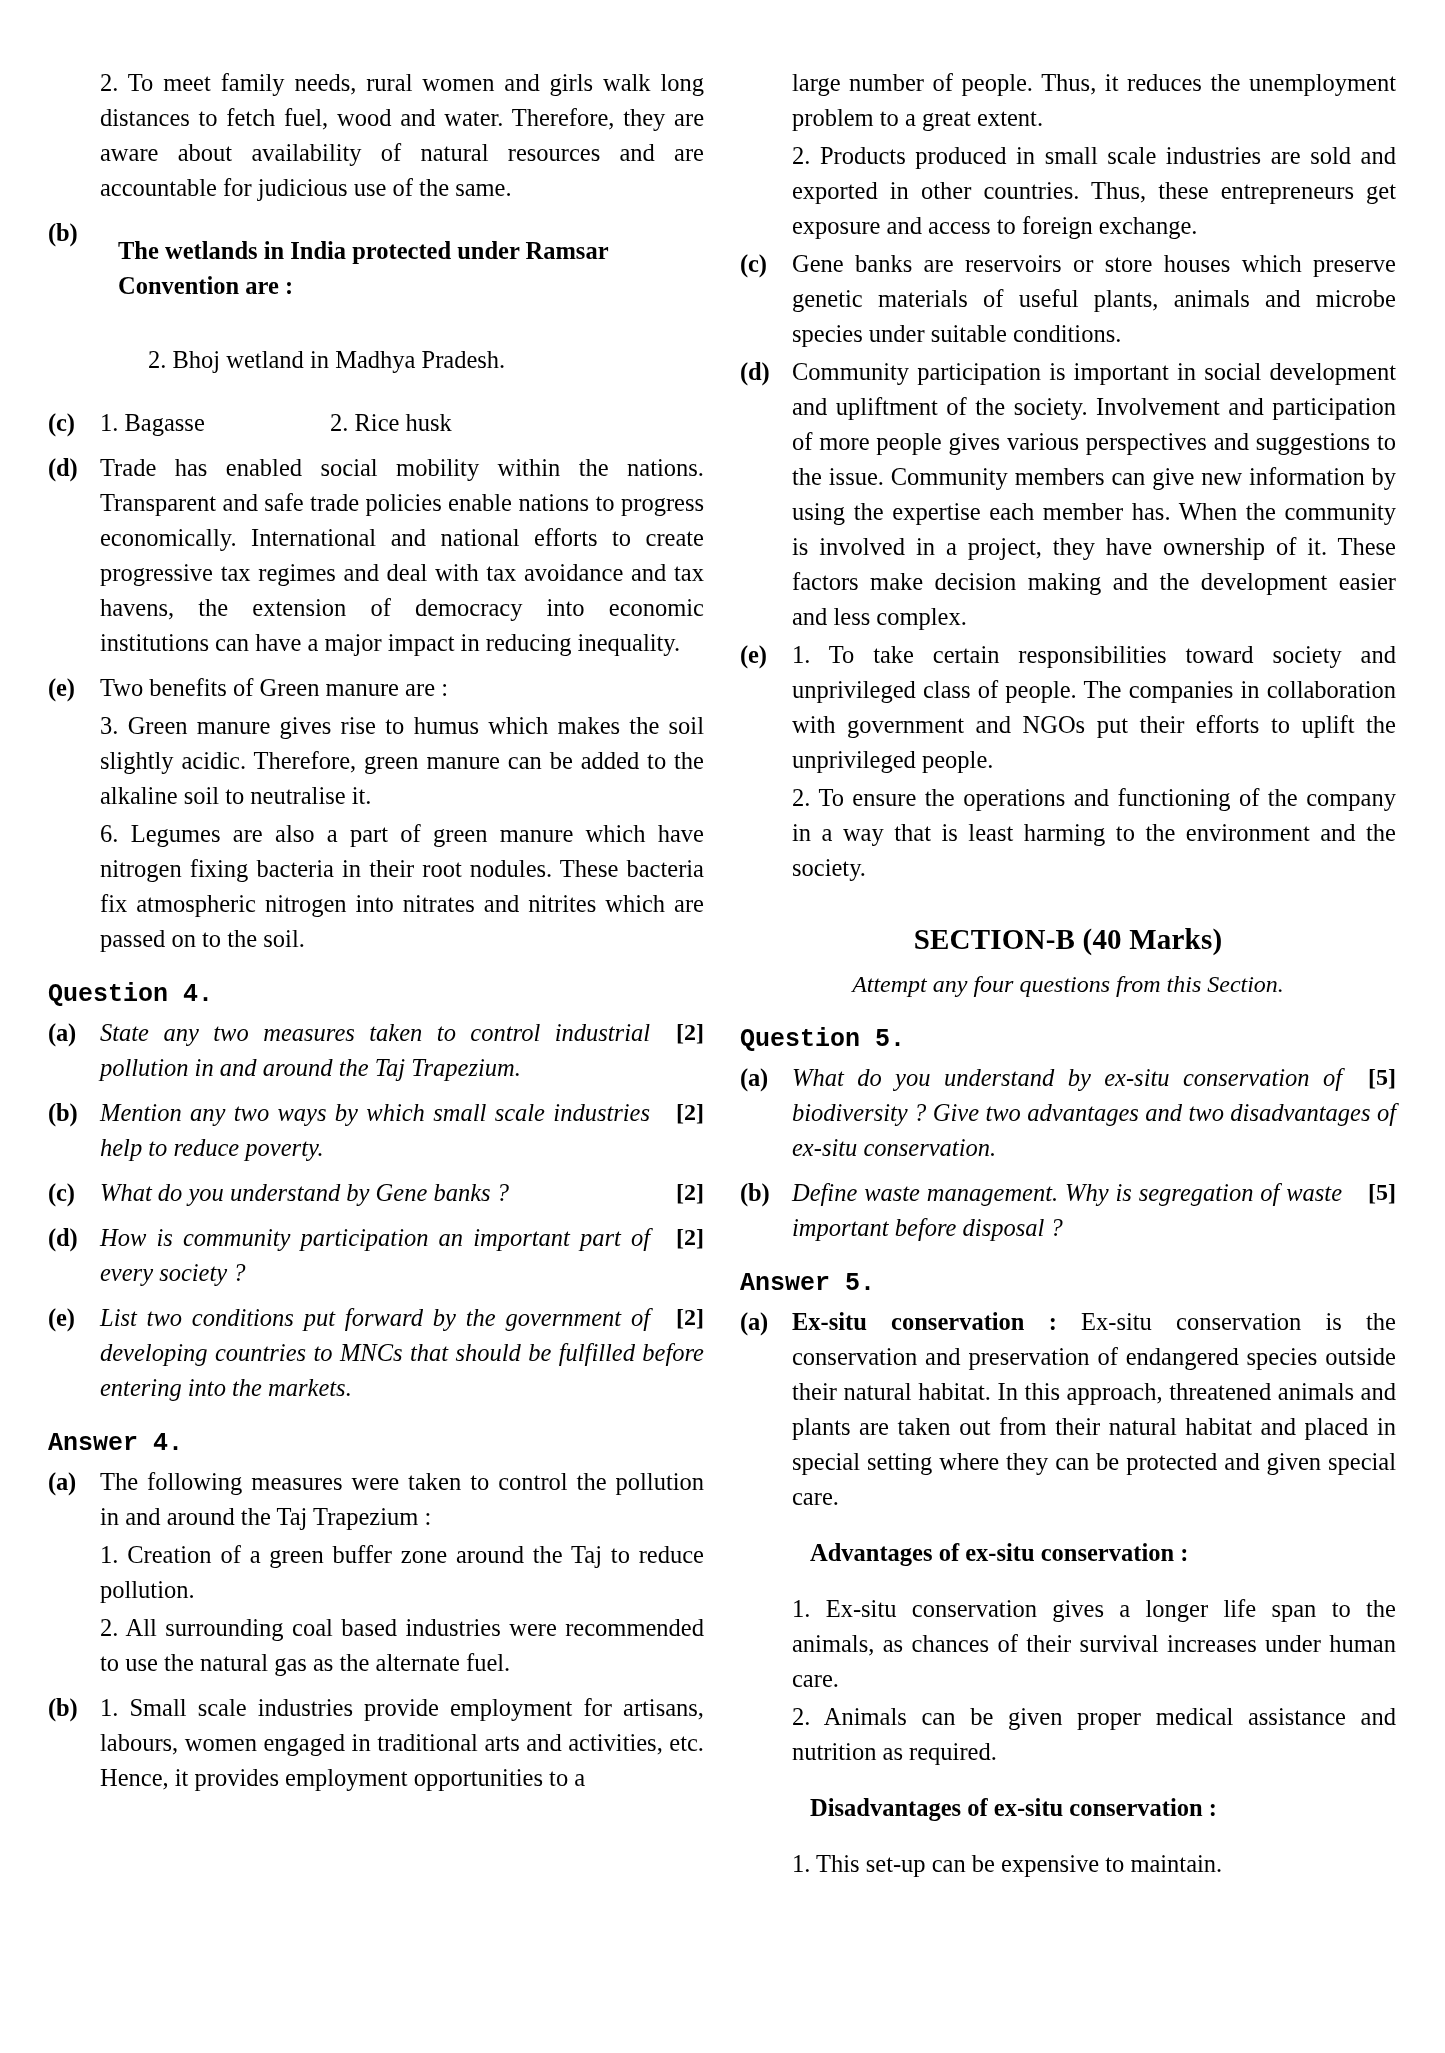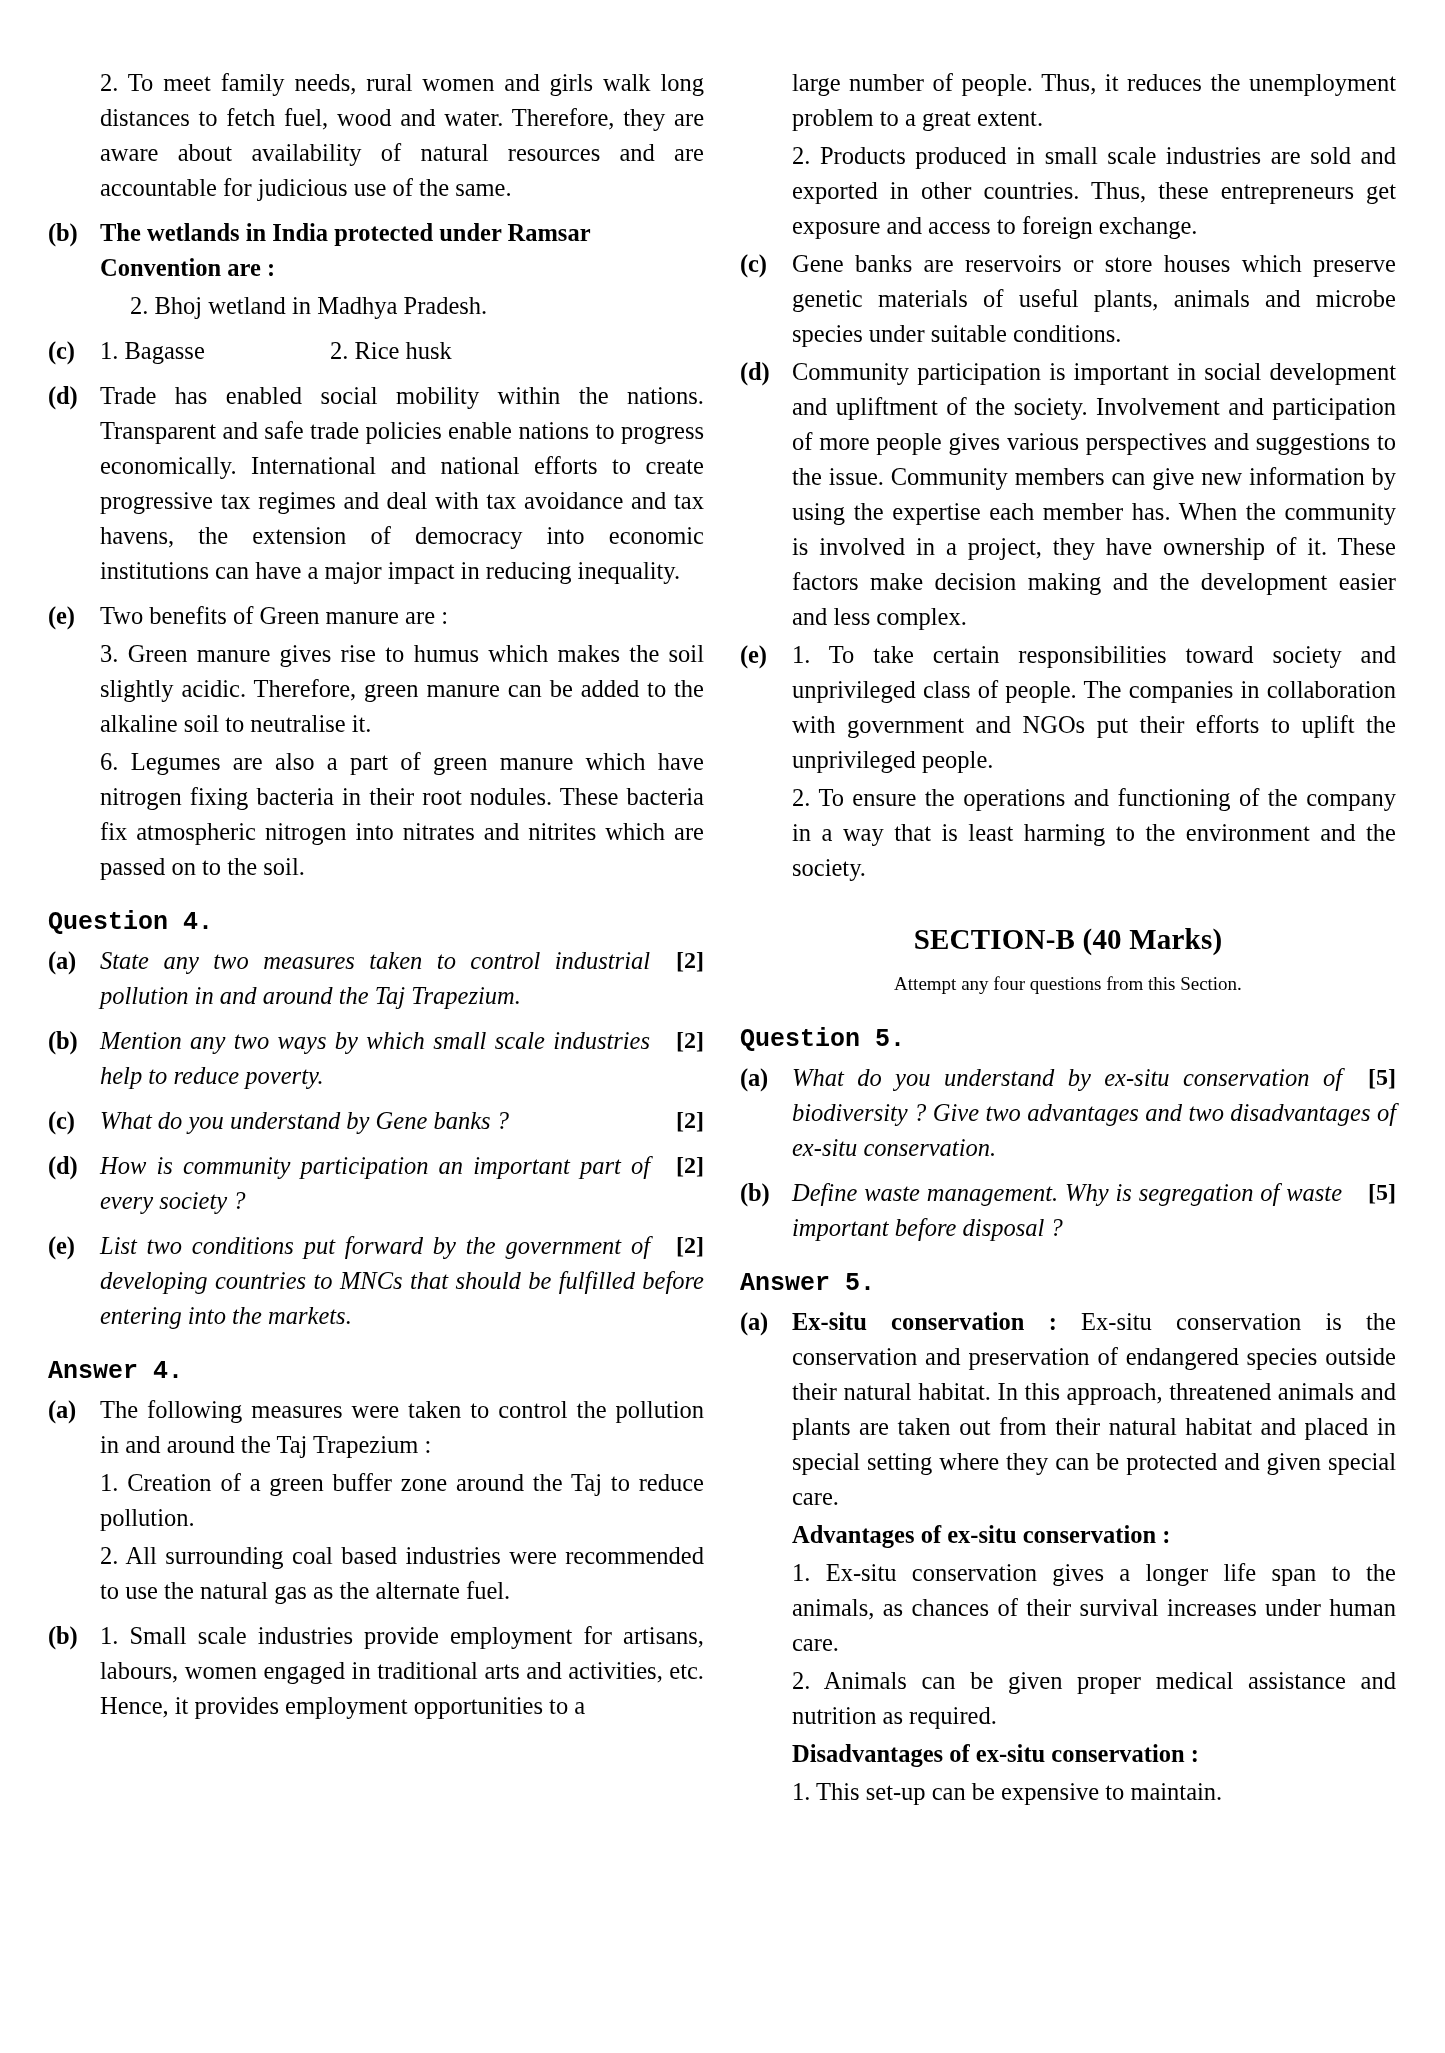--- a/index.html
+++ b/index.html
@@ -50,21 +50,21 @@
     flex: 1 1 auto;
     font-size: 24.5px;
     line-height: 35px;
     text-align: justify;
     text-justify: inter-word;
     hyphens: none;
     position: relative;
   }
   .body.last-center > :last-child { }
   .body p {
-    margin: 0;
+    margin: 18px;
     text-align: justify;
   }
   .body p.nojust { text-align: left; }
   .it {
     font-style: italic;
     font-family: "Liberation Serif", "DejaVu Serif", serif;
   }
   .bold { font-weight: bold; }
   .marks {
     font-weight: bold;
@@ -84,21 +84,22 @@
   .section-title {
     text-align: center;
     font-weight: bold;
     font-size: 29px;
     line-height: 40px;
     margin-top: 34px;
     letter-spacing: 0.2px;
   }
   .section-sub {
     text-align: center;
-    font-size: 19px;
+    font-style: italic;
+    font-size: 24px;
     line-height: 34px;
     margin-top: 8px;
   }
   .inline-two {
     display: flex;
   }
   .inline-two .a { flex: 0 0 230px; }
   
   .page::after {
     content: "";

